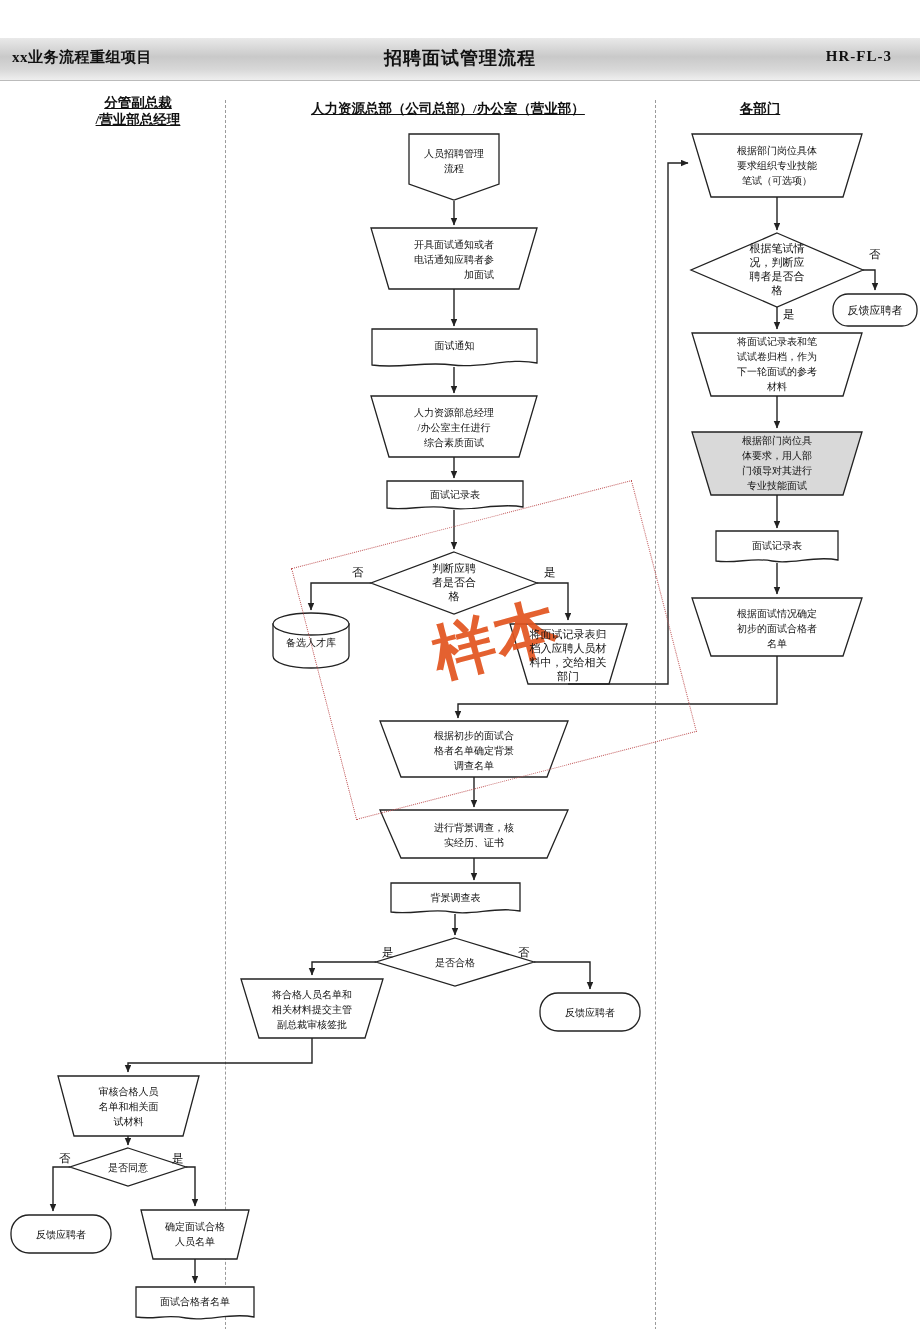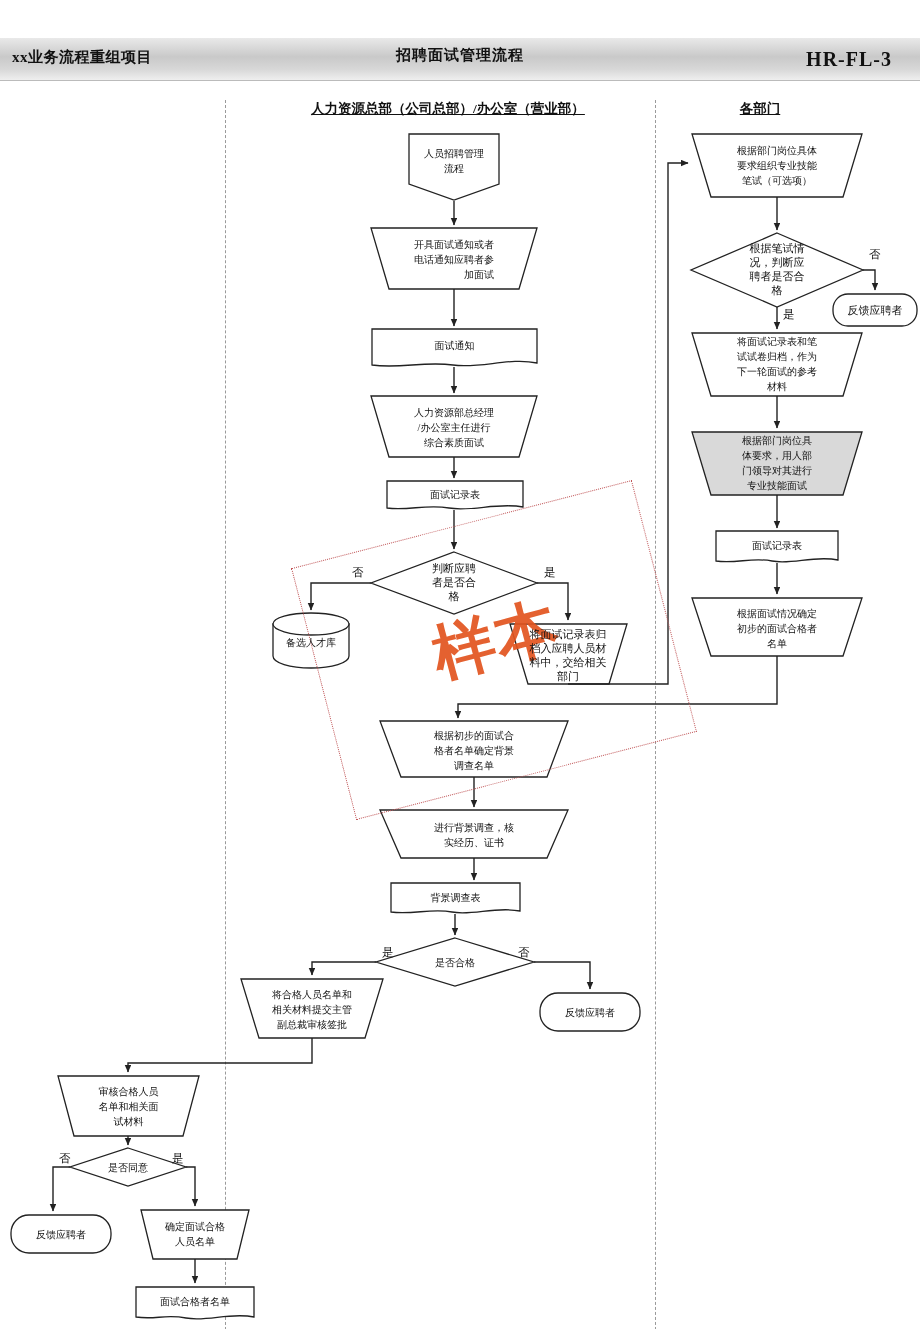--- a/index.html
+++ b/index.html
@@ -10,22 +10,22 @@
   }
   #page{position:relative;width:800px;height:1329px;margin-top:38px;}
 
   
   .hdr{
     position:absolute;left:0;top:0;width:920px;height:42px;
     background:linear-gradient(to bottom,#e9e9e9 0%,#c9c9c9 45%,#d8d8d8 75%,#efefef 100%);
     border-bottom:1px solid #bbb;
   }
   .hdr-left{position:absolute;left:12px;top:10px;font-size:15px;font-weight:bold;color:#111;letter-spacing:.5px;}
-  .hdr-mid{position:absolute;left:0;right:0;top:8px;text-align:center;font-size:15px;font-weight:bold;color:#111;letter-spacing:1px;}
-  .hdr-right{position:absolute;right:28px;top:10px;font-size:20px;font-weight:bold;color:#111;letter-spacing:1px;}
+  .hdr-mid{position:absolute;left:0;right:0;top:8px;text-align:center;font-size:18px;font-weight:bold;color:#111;letter-spacing:1px;}
+  .hdr-right{position:absolute;right:28px;top:10px;font-size:15px;font-weight:bold;color:#111;letter-spacing:1px;}
 
   
   .lane-title{position:absolute;font-size:13.5px;font-weight:bold;color:#111;text-align:center;
               text-decoration:underline;line-height:17px;white-space:pre-line;}
 
   
   .lane-sep{position:absolute;width:0;border-left:1.5px dashed #9a9a9a;}
 
   
   svg.overlay{position:absolute;left:0;top:0;width:920px;height:1329px;pointer-events:none;}
@@ -58,20 +58,22 @@
 <body>
 
 <div id="page">
 
   <div class="hdr">
     <div class="hdr-left">xx业务流程重组项目</div>
     <div class="hdr-mid">招聘面试管理流程</div>
     <div class="hdr-right">HR-FL-3</div>
   </div>
 
+  <div class="lane-title" style="left:58px;top:56px;width:160px;">分管副总裁
+/营业部总经理</div>
   <div class="lane-title" style="left:268px;top:62px;width:360px;">人力资源总部（公司总部）/办公室（营业部）</div>
   <div class="lane-title" style="left:700px;top:62px;width:120px;">各部门</div>
 
   <div class="lane-sep" style="left:225px;top:62px;height:1245px;"></div>
   <div class="lane-sep" style="left:655px;top:62px;height:1245px;"></div>
 
   <svg class="overlay" viewBox="0 0 920 1329">
     <defs>
       <marker id="arw" markerWidth="9" markerHeight="9" refX="7.4" refY="3.4" orient="auto" markerUnits="userSpaceOnUse">
         <path d="M0,0 L8,3.4 L0,6.8 z" fill="#222"></path>

